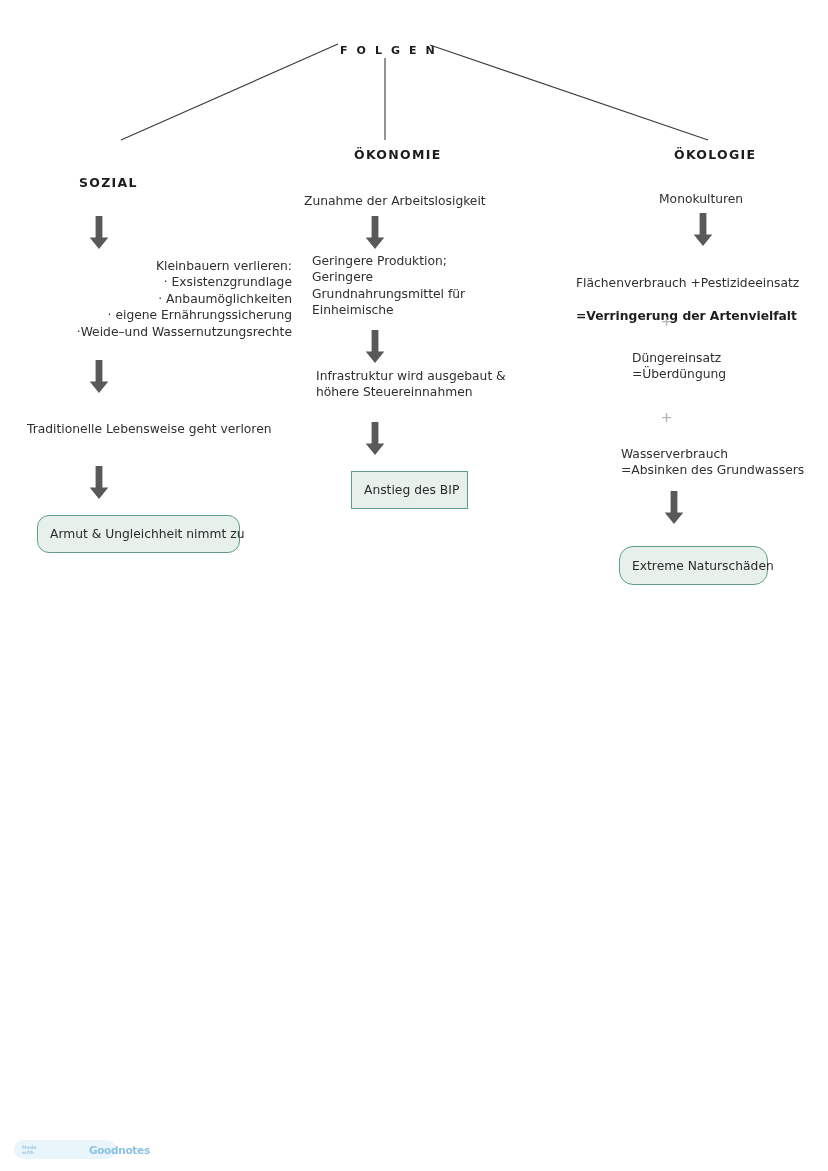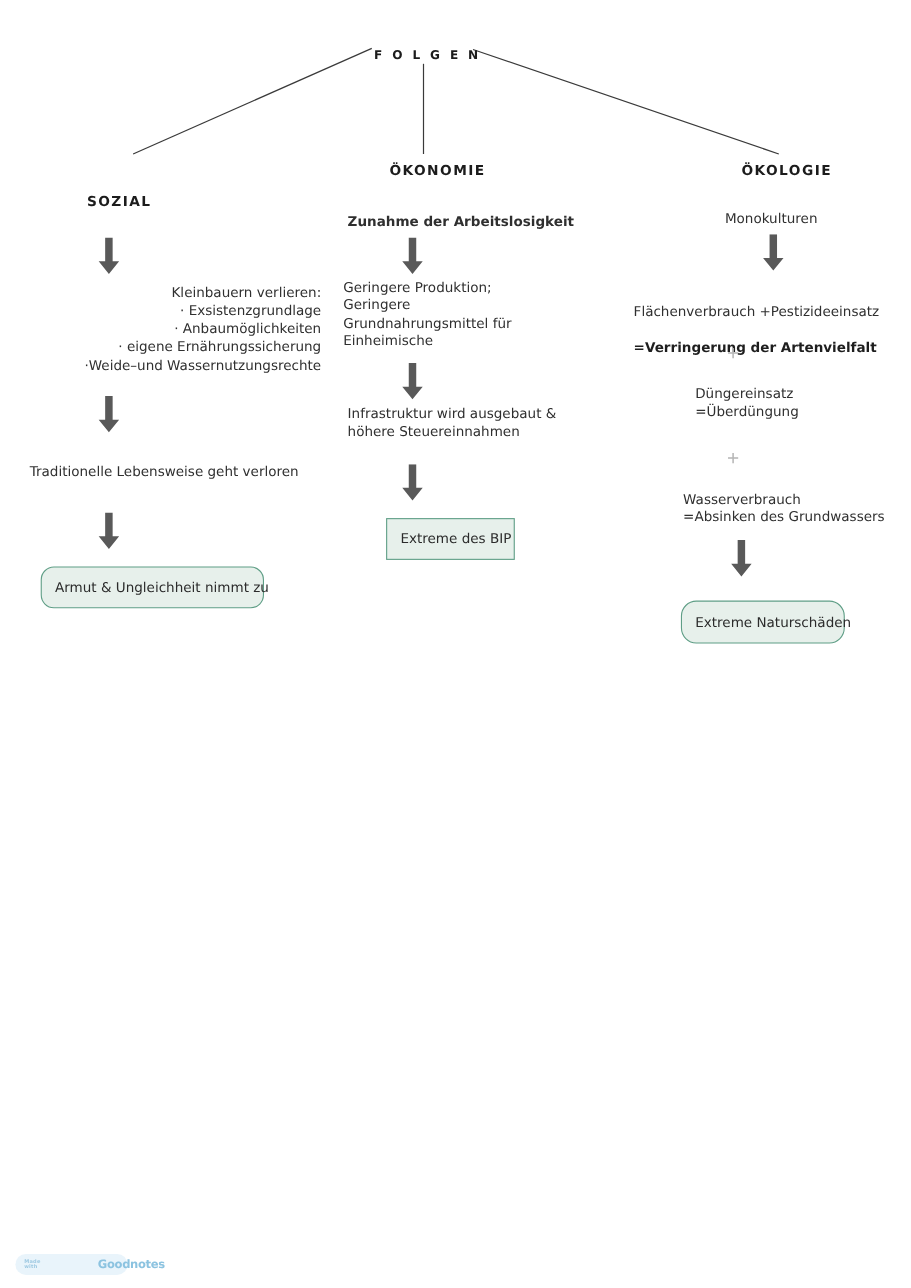--- a/index.html
+++ b/index.html
@@ -168,21 +168,21 @@
   </svg>
 
   <div class="node-text" style="left:27px; top:421px; width:270px;">Traditionelle Lebensweise geht verloren</div>
 
   <svg class="arrow" style="left:88px; top:466px;" viewBox="0 0 22 34">
     <path d="M7.6 0 H14.4 V21.5 H20.3 L11 33 L1.7 21.5 H7.6 Z" fill="#595959"></path>
   </svg>
 
   <div class="result-box" style="left:37px; top:515px; width:203px; height:38px;border-radius:12px;">Armut &amp; Ungleichheit nimmt zu</div>
 
-  <div class="node-text" style="left:316px; top:193px; width:250px;font-weight:bold;">Zunahme der Arbeitslosigkeit</div>
+  <div class="node-text" style="left:304px; top:193px; width:250px;">Zunahme der Arbeitslosigkeit</div>
 
   <svg class="arrow" style="left:364px; top:216px;" viewBox="0 0 22 34">
     <path d="M7.6 0 H14.4 V21.5 H20.3 L11 33 L1.7 21.5 H7.6 Z" fill="#595959"></path>
   </svg>
 
   <div class="node-text" style="left:312px; top:253px; width:215px;">Geringere Produktion;
 Geringere
 Grundnahrungsmittel für
 Einheimische</div>
 
@@ -190,21 +190,21 @@
     <path d="M7.6 0 H14.4 V21.5 H20.3 L11 33 L1.7 21.5 H7.6 Z" fill="#595959"></path>
   </svg>
 
   <div class="node-text" style="left:316px; top:368px; width:240px;">Infrastruktur wird ausgebaut &amp;
 höhere Steuereinnahmen</div>
 
   <svg class="arrow" style="left:364px; top:422px;" viewBox="0 0 22 34">
     <path d="M7.6 0 H14.4 V21.5 H20.3 L11 33 L1.7 21.5 H7.6 Z" fill="#595959"></path>
   </svg>
 
-  <div class="result-box" style="left:351px; top:471px; width:117px; height:38px;">Extreme des BIP</div>
+  <div class="result-box" style="left:351px; top:471px; width:117px; height:38px;">Anstieg des BIP</div>
 
   <div class="node-text" style="left:659px; top:191px; width:200px;">Monokulturen</div>
 
   <svg class="arrow" style="left:692px; top:213px;" viewBox="0 0 22 34">
     <path d="M7.6 0 H14.4 V21.5 H20.3 L11 33 L1.7 21.5 H7.6 Z" fill="#595959"></path>
   </svg>
 
   <div class="node-text bold-second" style="left:576px; top:259px; width:250px;">
     <span class="reg-line">Flächenverbrauch +Pestizideeinsatz</span><br>
     <span class="bold-line">=Verringerung der Artenvielfalt</span>

